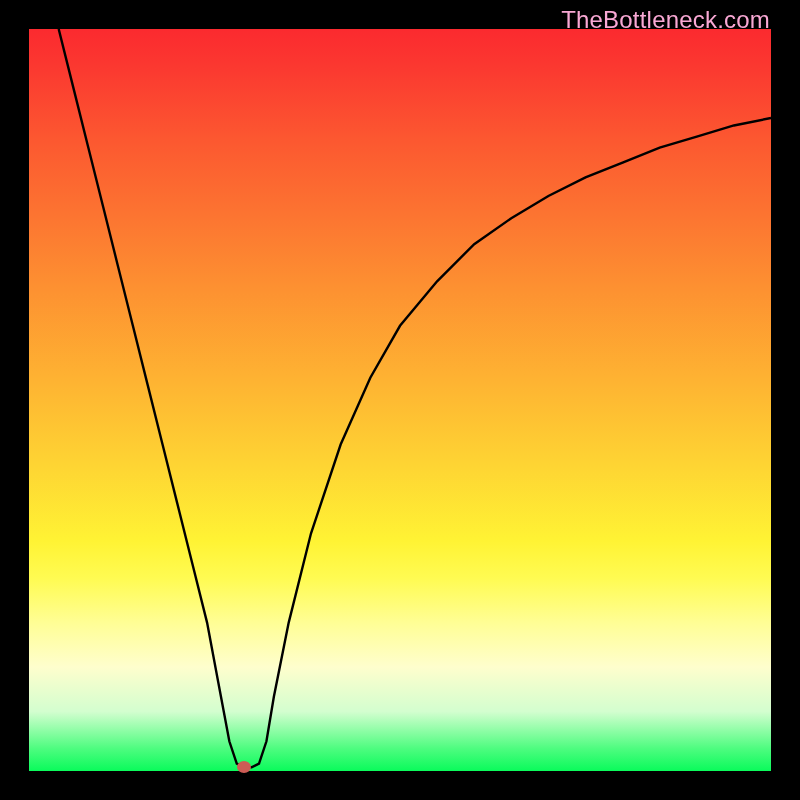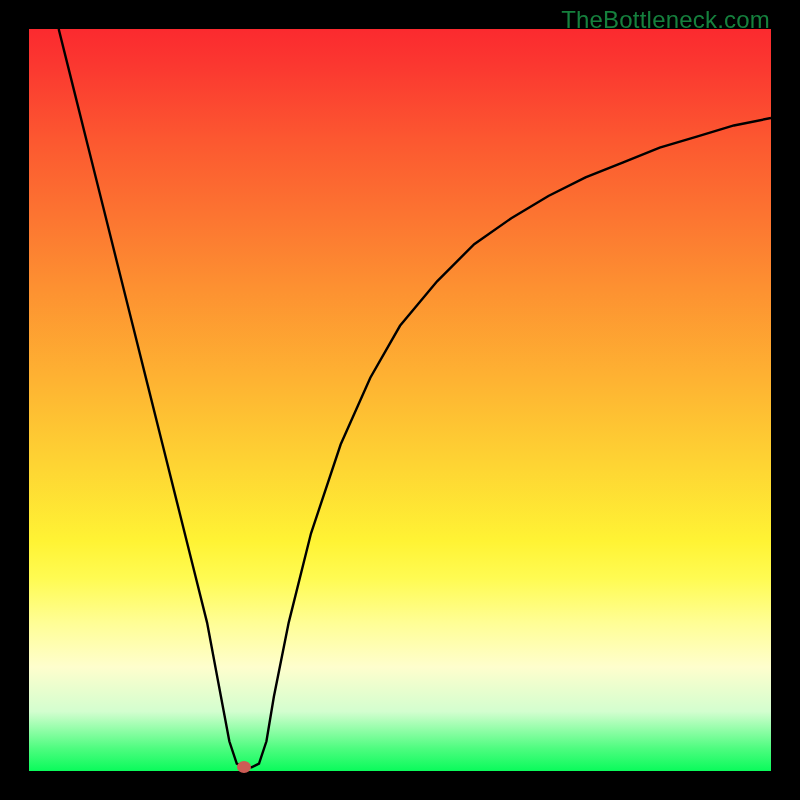--- a/index.html
+++ b/index.html
@@ -25,21 +25,21 @@
       #fefecd 86%,
       #d3fecf 92%,
       #4dfc7f 97%,
       #0afb5b 100%
     );
   }
   .attribution {
     position: absolute;
     top: 6px;
     right: 30px;
-    color: #15803d;
+    color: #f9a8d4;
     font-size: 24px;
     font-weight: 500;
     letter-spacing: 0.2px;
   }
   svg.curve {
     position: absolute;
     left: 29px;
     top: 29px;
     width: 742px;
     height: 742px;

